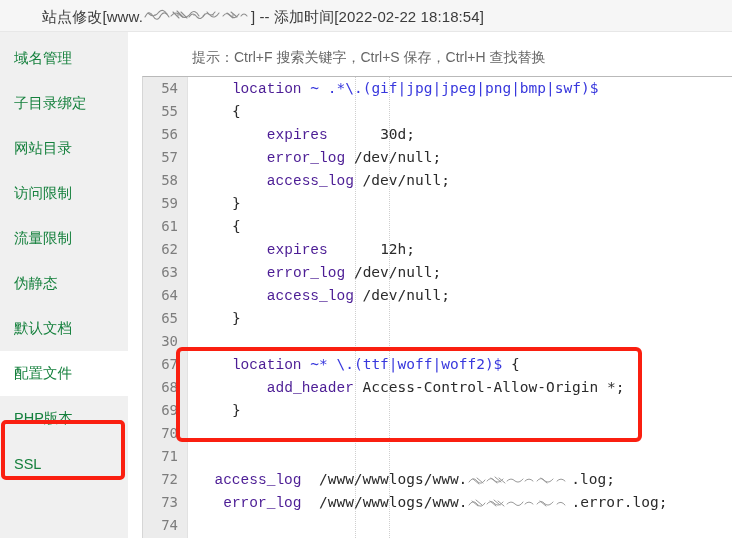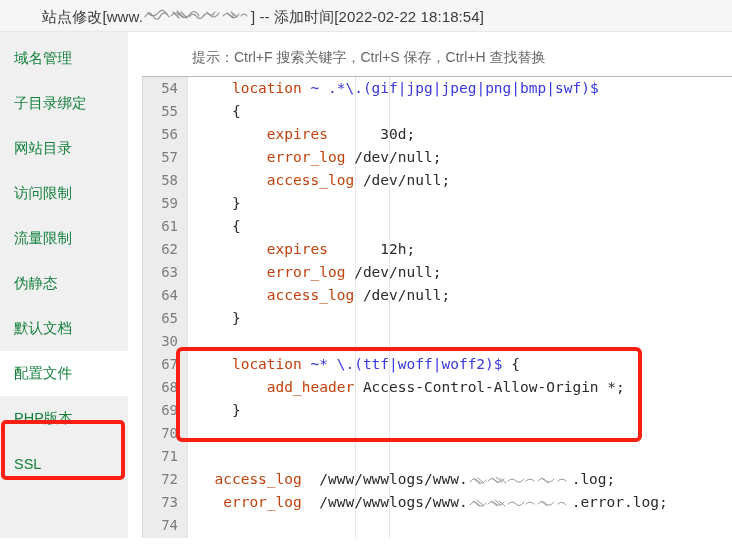--- a/index.html
+++ b/index.html
@@ -139,21 +139,21 @@
     color: #7d7d7d;
   }
   .src {
     flex: 1 1 auto;
     font-family: "DejaVu Sans Mono", monospace;
     font-size: 14.5px;
     color: #2b2b2b;
     padding-left: 10px;
     position: relative;
   }
-  .kw  { color: #c2410c; }
+  .kw  { color: #4c1d95; font-family: Liberation Mono, monospace; }
   .re  { color: #3838dd; }
 
   
   .guide {
     position: absolute;
     top: 0;
     bottom: 0;
     width: 0;
     border-left: 1px dotted #cfcfcf;
     pointer-events: none;

